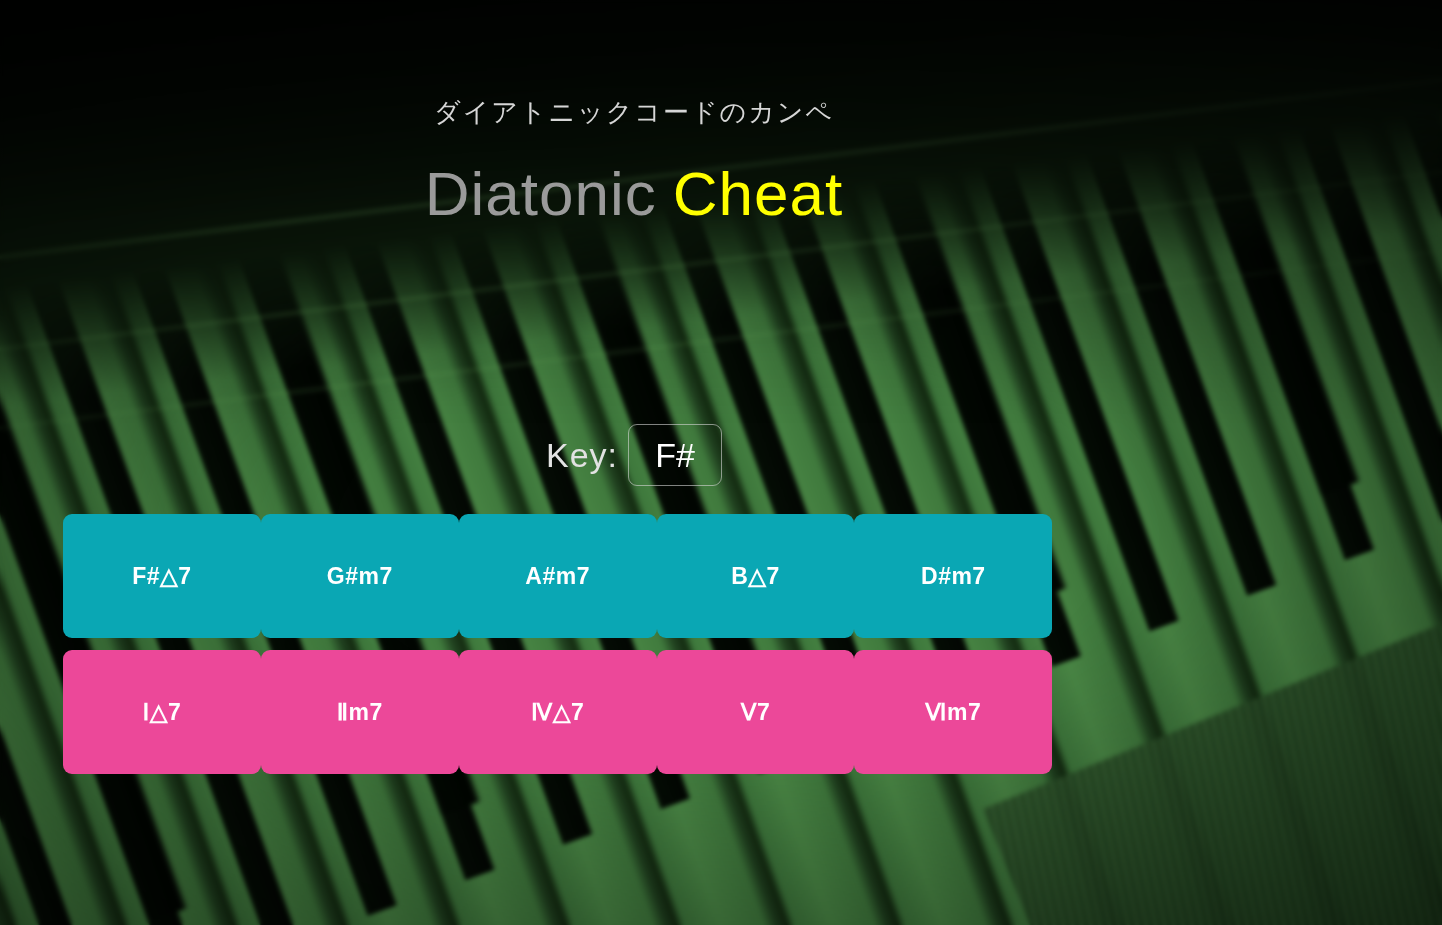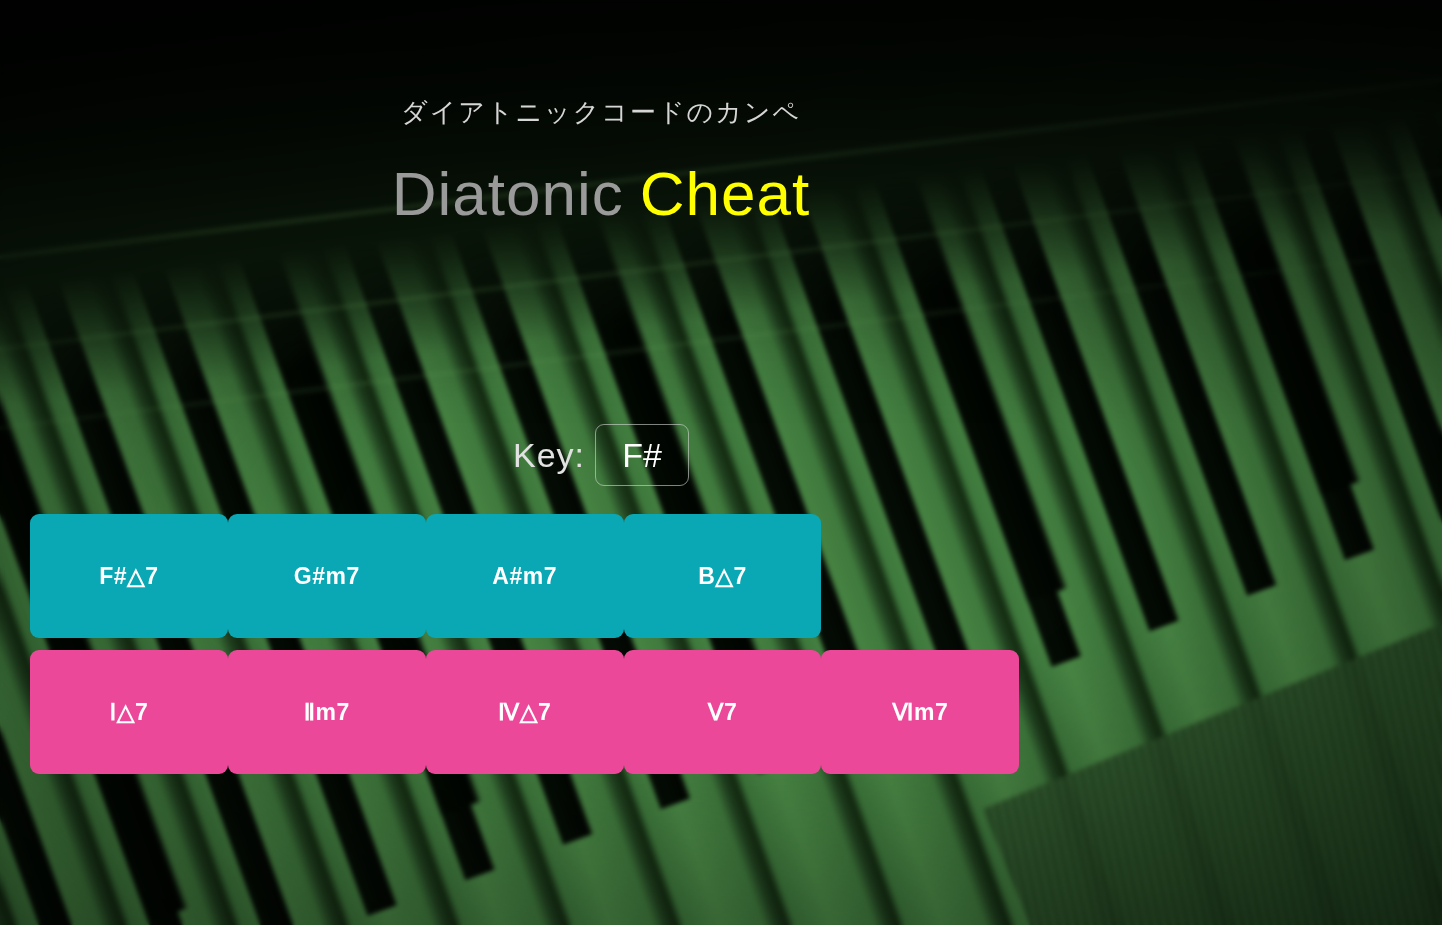--- a/index.html
+++ b/index.html
@@ -149,20 +149,21 @@
     inset: 0;
     backdrop-filter: blur(2px);
   }
 
   
   .content {
     position: relative;
     z-index: 5;
     width: 1202px;
     height: 925px;
+    margin-left: 33px;
   }
 
   .subtitle {
     position: absolute;
     top: 95px;
     left: 0; right: 0;
     text-align: center;
     font-size: 26px;
     letter-spacing: 2px;
     color: #d6d6d6;
@@ -279,20 +280,21 @@
     <div class="key-row">
       <span class="key-label">Key:</span>
       <div class="key-select">F#</div>
     </div>
 
     <div class="grid row-chords">
       <div class="btn chord">F#△7</div>
       <div class="btn chord">G#m7</div>
       <div class="btn chord">A#m7</div>
       <div class="btn chord">B△7</div>
+      <div class="btn chord">D#m7</div>
     </div>
 
     <div class="grid row-degrees">
       <div class="btn degree">Ⅰ△7</div>
       <div class="btn degree">Ⅱm7</div>
       <div class="btn degree">Ⅳ△7</div>
       <div class="btn degree">Ⅴ7</div>
       <div class="btn degree">Ⅵm7</div>
     </div>
 

